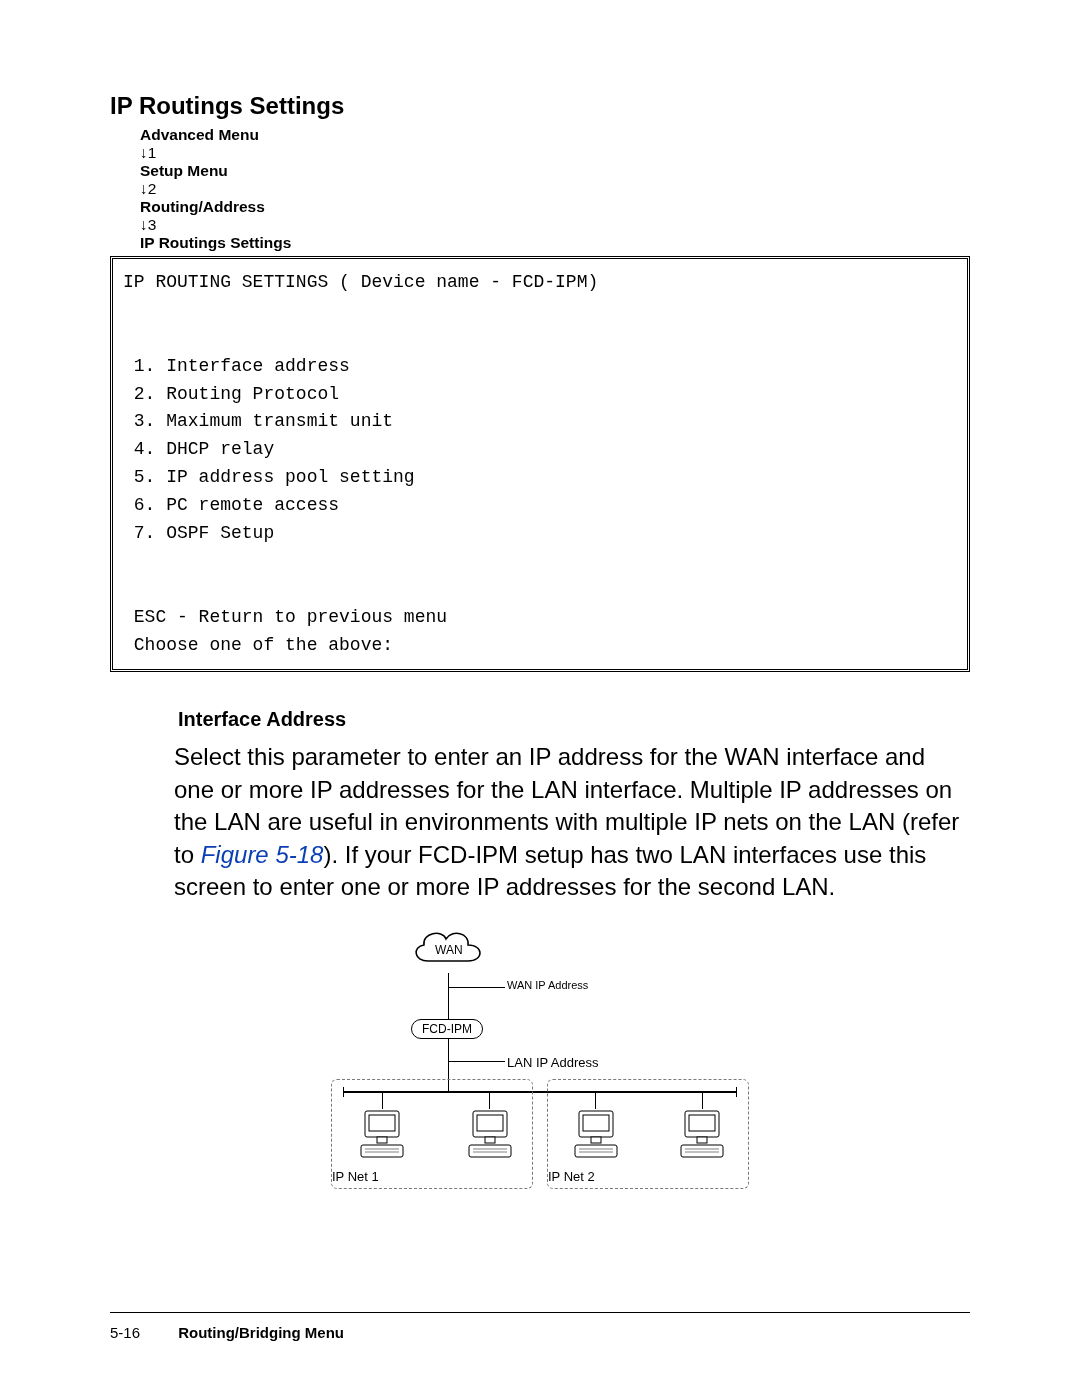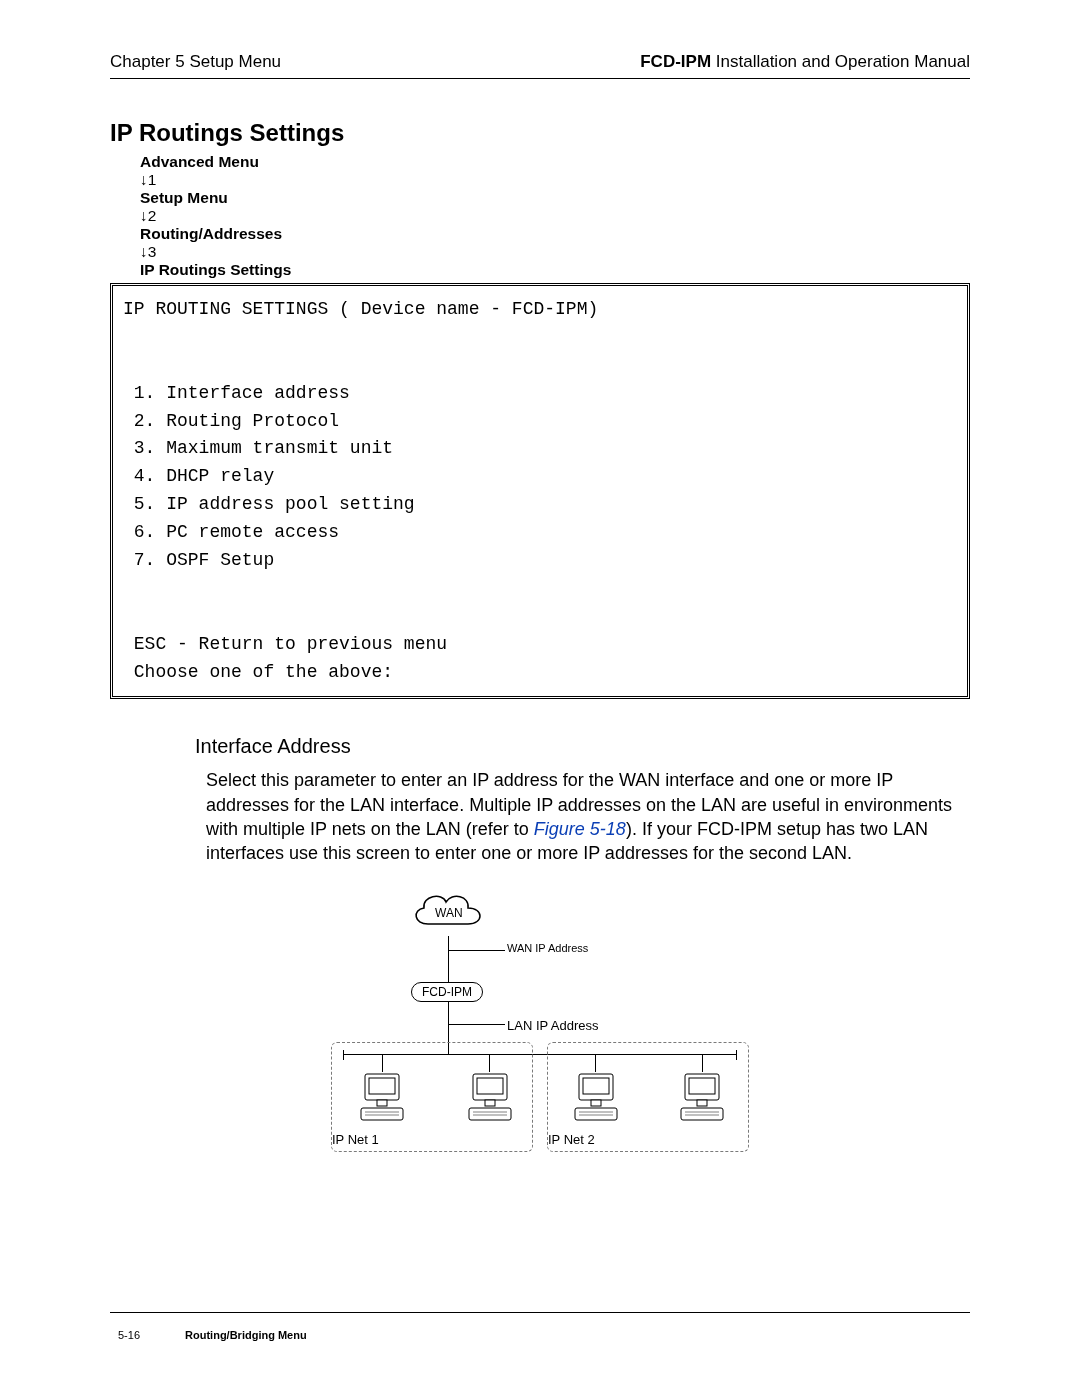--- a/index.html
+++ b/index.html
@@ -46,29 +46,29 @@
     white-space: pre;
   }
   .fig-caption {
     text-align: center;
     font-style: italic;
     font-size: 17px;
     margin-top: 18px;
   }
   .h3 {
     font-size: 20px;
-    font-weight: 400;
+    font-weight: 700;
     margin-top: 36px;
-    margin-left: 85px;
+    margin-left: 68px;
   }
   .para {
-    font-size: 18px;
+    font-size: 24px;
     line-height: 1.35;
     margin-top: 10px;
-    margin-left: 96px;
+    margin-left: 64px;
   }
   .para .link { color: #0b3fb5; font-style: italic; text-decoration: none; }
   .diagram-wrap {
     width: 430px;
     margin: 22px auto 0 auto;
     position: relative;
     height: 280px;
   }
   .cloud {
     position: absolute;
@@ -104,48 +104,42 @@
     position:absolute; top:154px; width:202px; height:110px;
     border:1px dashed #7a7a7a; border-radius:6px;
   }
   .nb1 { left: 6px; }
   .nb2 { left: 222px; }
   .net-label { position:absolute; bottom:4px; width:100%; text-align:left; font-size:13px; }
   .monitor { position:absolute; top:184px; width:46px; height:56px; }
   .m1{left:34px;} .m2{left:142px;} .m3{left:248px;} .m4{left:354px;}
   .monitor svg{ width:100%; height:100%; }
   .footer-row {
-    position:absolute; left:118px; bottom:56px;
-    font-size:11px;
+    position:absolute; left:110px; bottom:56px;
+    font-size:15px;
   }
   .footer-row .pn { display:inline-block; width:64px; }
   .bottom-rule {
     position:absolute; left:110px; right:110px; bottom:84px;
     border-top:1px solid #000; height:0;
   }
 </style>
 </head>
 <body>
 
 <div class="page">
-  <div class="header-row">
-    <div>Chapter 5  Setup Menu</div>
-    <div class="header-right">
-      <b>FCD-IPM</b><span> Installation and Operation Manual</span>
-    </div>
-  </div>
 
   <div class="h2">IP Routings Settings</div>
 
   <div class="nav-stack">
     <div>Advanced Menu</div>
     <div class="arrow">↓1</div>
     <div>Setup Menu</div>
     <div class="arrow">↓2</div>
-    <div>Routing/Addresses</div>
+    <div>Routing/Address</div>
     <div class="arrow">↓3</div>
     <div>IP Routings Settings</div>
   </div>
 
   <div class="terminal-box"><span>IP ROUTING SETTINGS ( Device name - FCD-IPM)</span>
 
 
 <span> 1. Interface address</span>
 <span> 2. Routing Protocol</span>
 <span> 3. Maximum transmit unit</span>

